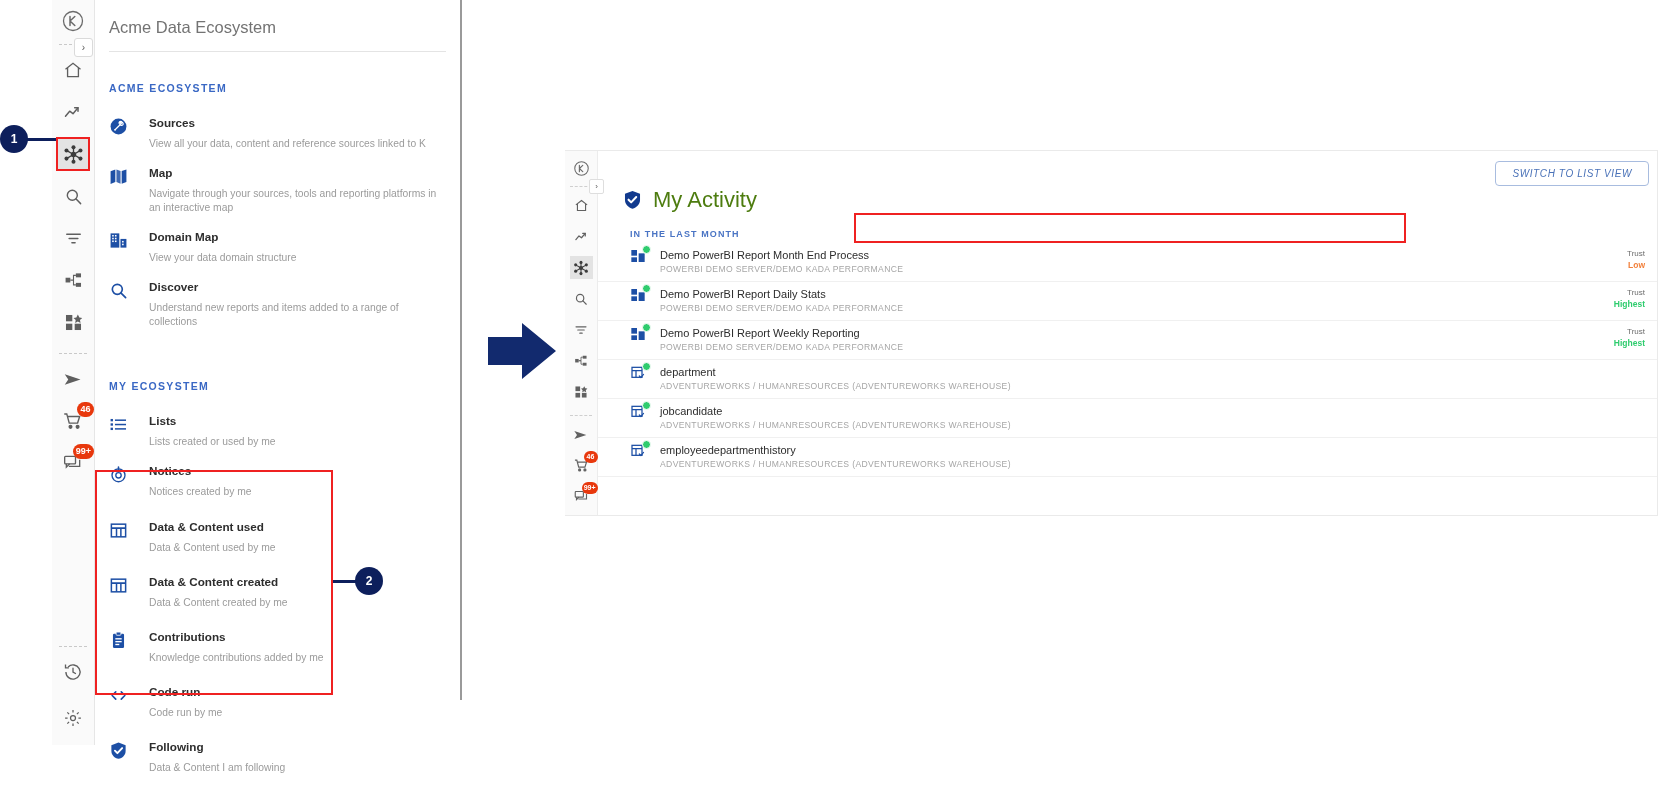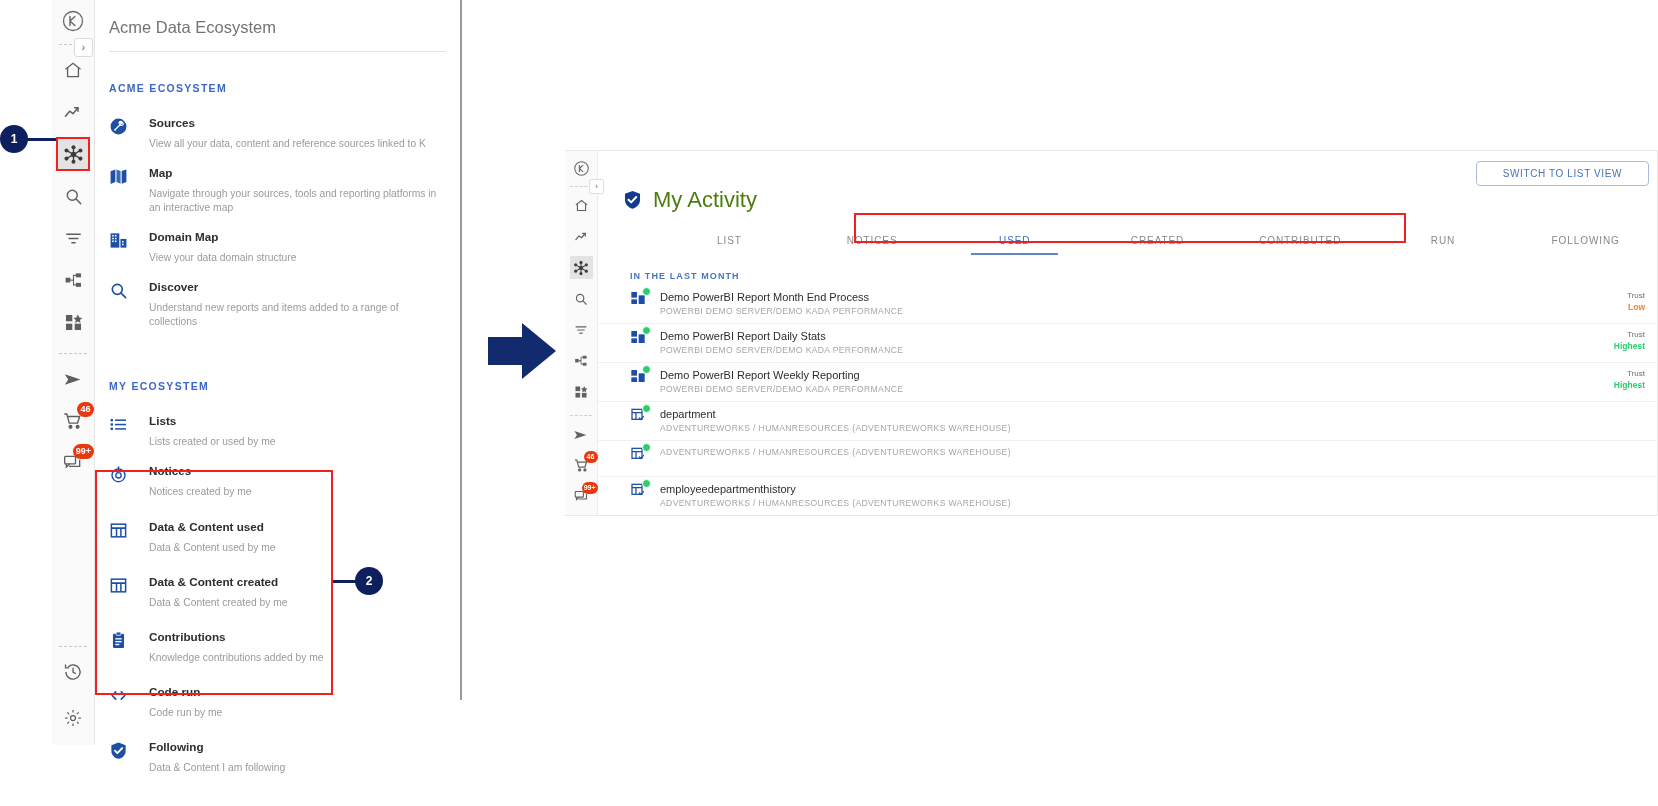--- a/index.html
+++ b/index.html
@@ -113,21 +113,21 @@
     background: #fff; border: 1px solid #dedede; border-radius: 2px;
     display: flex; align-items: center; justify-content: center;
     font-size: 8px; color: #5a5a5a; z-index: 6;
   }
   .screen-body { position: absolute; left: 33px; top: 0; right: 0; bottom: 0; }
 
   .switch-btn {
     position: absolute; right: 8px; top: 10px;
     border: 1px solid #a8bcdf; border-radius: 4px;
     color: #4a72b8; font-size: 10px; letter-spacing: .6px;
-    padding: 6px 26px; background: #fff; font-weight: 500;
+    padding: 6px 16px; background: #fff; font-weight: 500; font-style: italic;
   }
   .page-head { display: flex; align-items: center; padding: 36px 0 0 25px; }
   .page-head-ico { width: 19px; height: 22px; margin-right: 11px; }
   .page-title { font-size: 22px; color: #4d7c0f; }
 
   .tabs { display: flex; margin: 12px 0 0 0; padding: 0 0 0 60px; position: relative; }
   .tab {
     font-size: 10px; letter-spacing: .9px; color: #888;
     padding: 10px 0 9px 0; width: 160px; text-align: center; position: relative;
   }
@@ -553,29 +553,20 @@
       <div class="page-head">
         <span class="page-head-ico">
           <svg width="19" height="22" viewBox="0 0 24 26">
               <path d="M12 1.5L21.5 5.2v7.6C21.5 18.5 17.2 22.6 12 24.2 6.8 22.6 2.5 18.5 2.5 12.8V5.2z" fill="#123a8e"></path>
               <path d="M7 12.6l3.3 3.4 6.4-6.8" stroke="#fff" stroke-width="2.6" fill="none" stroke-linecap="round" stroke-linejoin="round"></path>
             </svg>
         </span>
         <span class="page-title">My Activity</span>
       </div>
 
-      <div class="tabs">
-        <div class="tab">LIST</div>
-        <div class="tab">NOTICES</div>
-        <div class="tab selected">USED</div>
-        <div class="tab">CREATED</div>
-        <div class="tab">CONTRIBUTED</div>
-        <div class="tab">RUN</div>
-        <div class="tab">FOLLOWING</div>
-      </div>
 
       <div class="group-label">IN THE LAST MONTH</div>
 
       <div class="row">
         <span class="row-ico">
           <svg width="16" height="16" viewBox="0 0 24 24" fill="#1d4fa5">
               <rect x="2" y="3" width="8.5" height="8.5"></rect>
               <rect x="2" y="14" width="8.5" height="7"></rect>
               <rect x="13" y="8" width="9" height="13"></rect>
             </svg>
@@ -648,20 +639,21 @@
       <div class="row">
         <span class="row-ico">
           <svg width="16" height="16" viewBox="0 0 24 24" fill="none" stroke="#1d4fa5" stroke-width="1.9">
               <rect x="3" y="3.5" width="15" height="15"></rect>
               <path d="M3 8.5h15M9 8.5v10"></path>
               <path d="M14 16.5l2.3 2.3 4-4.6" stroke="#1d4fa5" stroke-width="1.8" stroke-linecap="round" stroke-linejoin="round"></path>
             </svg>
           <span class="dot-new"></span>
         </span>
         <span class="row-main">
+          <span class="row-title" style="display:block">jobcandidate</span>
           <span class="row-sub" style="display:block">ADVENTUREWORKS / HUMANRESOURCES (ADVENTUREWORKS WAREHOUSE)</span>
         </span>
         <span class="row-trust"></span>
       </div>
 
       <div class="row">
         <span class="row-ico">
           <svg width="16" height="16" viewBox="0 0 24 24" fill="none" stroke="#1d4fa5" stroke-width="1.9">
               <rect x="3" y="3.5" width="15" height="15"></rect>
               <path d="M3 8.5h15M9 8.5v10"></path>

